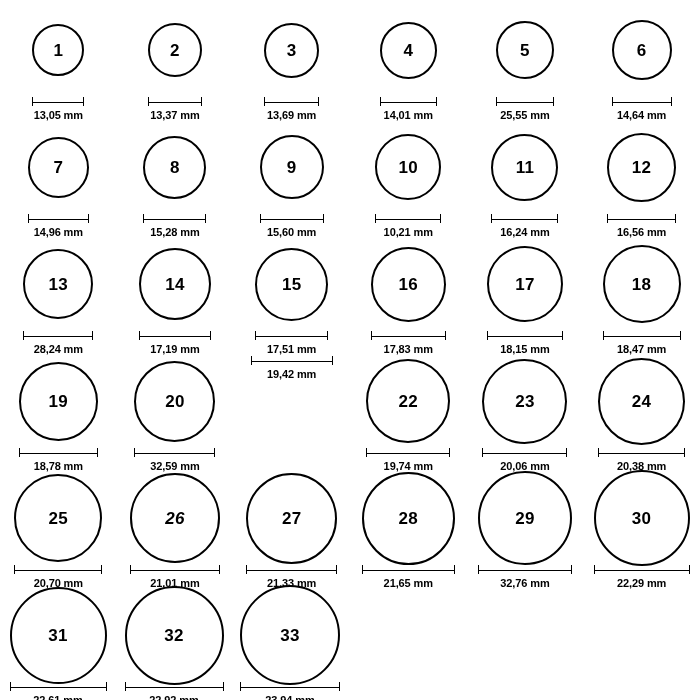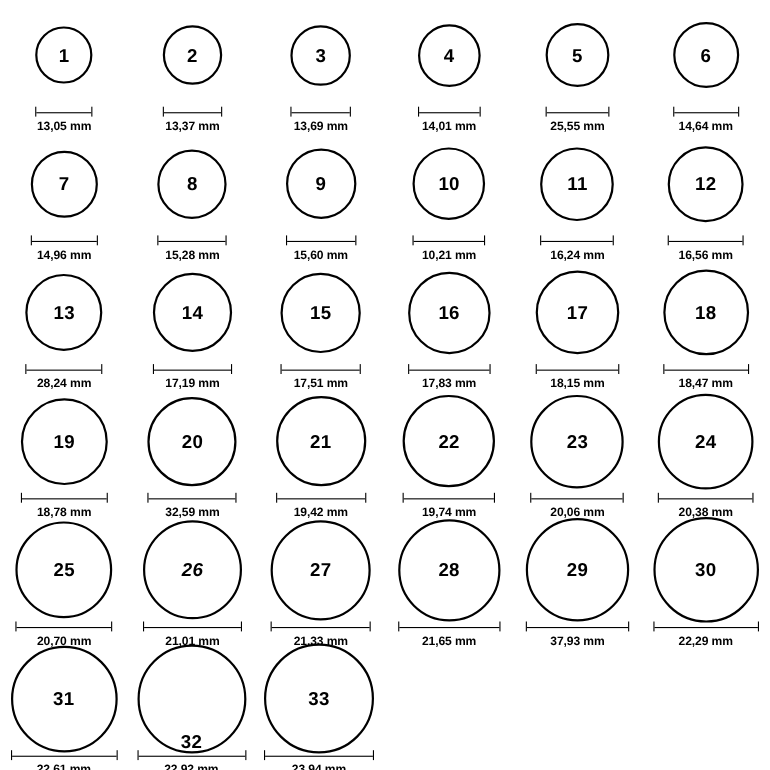--- a/index.html
+++ b/index.html
@@ -313,25 +313,20 @@
           <div class="ring" style="width: 81px; height: 81px;">
             <span class="ring-label">20</span>
           </div>
         </div>
         <div class="measure">
           <div class="bar" style="width: 81px;"></div>
         </div>
         <div class="mm">32,59 mm</div>
       </div>
       <div class="cell">
-        <div class="ring-wrap">
-          <div class="ring" style="width: 82px; height: 82px;">
-            <span class="ring-label">21</span>
-          </div>
-        </div>
         <div class="measure">
           <div class="bar" style="width: 82px;"></div>
         </div>
         <div class="mm">19,42 mm</div>
       </div>
       <div class="cell">
         <div class="ring-wrap">
           <div class="ring" style="width: 84px; height: 84px;">
             <span class="ring-label">22</span>
           </div>
@@ -411,21 +406,21 @@
       </div>
       <div class="cell">
         <div class="ring-wrap">
           <div class="ring" style="width: 94px; height: 94px;">
             <span class="ring-label">29</span>
           </div>
         </div>
         <div class="measure">
           <div class="bar" style="width: 94px;"></div>
         </div>
-        <div class="mm">37,93 mm</div>
+        <div class="mm">32,76 mm</div>
       </div>
       <div class="cell">
         <div class="ring-wrap">
           <div class="ring" style="width: 96px; height: 96px;">
             <span class="ring-label">30</span>
           </div>
         </div>
         <div class="measure">
           <div class="bar" style="width: 96px;"></div>
         </div>
@@ -439,21 +434,21 @@
             <span class="ring-label">31</span>
           </div>
         </div>
         <div class="measure">
           <div class="bar" style="width: 97px;"></div>
         </div>
         <div class="mm">22,61 mm</div>
       </div>
       <div class="cell">
         <div class="ring-wrap">
-          <div class="ring" style="width: 99px; height: 99px; align-items: flex-end;">
+          <div class="ring" style="width: 99px; height: 99px;">
             <span class="ring-label">32</span>
           </div>
         </div>
         <div class="measure">
           <div class="bar" style="width: 99px;"></div>
         </div>
         <div class="mm">22,92 mm</div>
       </div>
       <div class="cell">
         <div class="ring-wrap">

